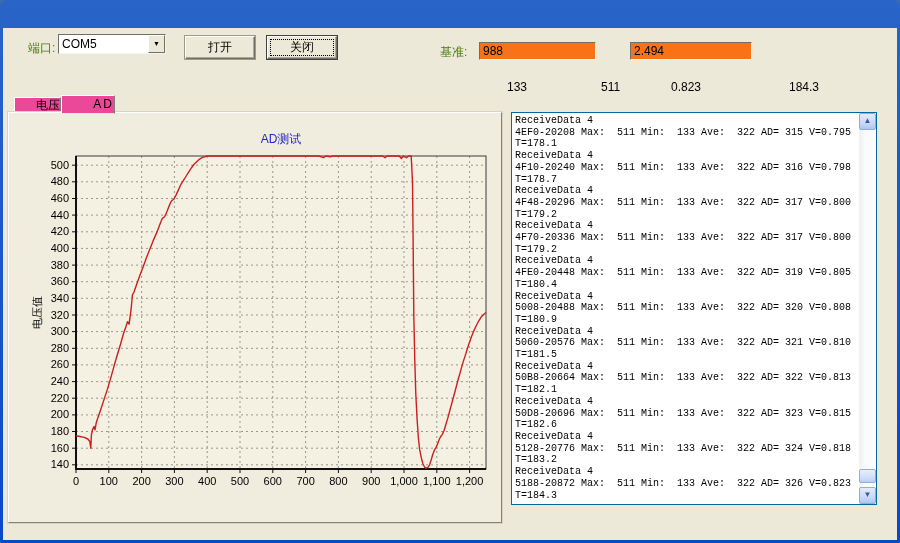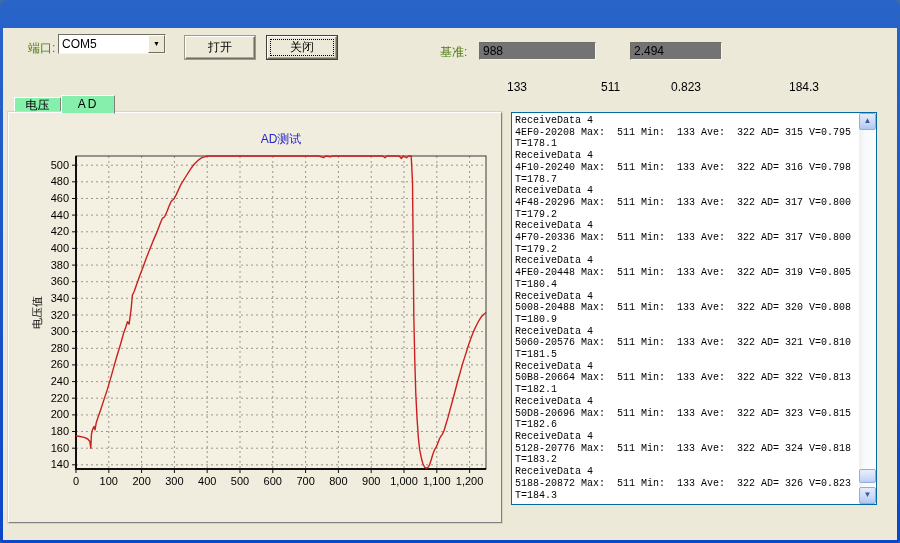--- a/index.html
+++ b/index.html
@@ -30,27 +30,27 @@
     border:1px solid; border-color:#716f64 #f5f4ef #f5f4ef #716f64; display:flex; cursor:default;align-items:flex-end; }
   .combo-text { flex:1; font-size:12px; line-height:18px; padding-left:3px; }
   .combo-btn { width:17px; height:18px; background:#ece9d8; border:1px solid;
     border-color:#fff #716f64 #716f64 #fff; text-align:center; font-size:7px; line-height:16px; color:#000; }
   .pushbtn { position:absolute; width:70px; height:23px; background:#ece9d8; font-size:12px;
     border:1px solid; border-color:#fff #716f64 #716f64 #fff;
     box-shadow:inset -1px -1px 0 #aca899, 0 0 0 1px #9d9a87; cursor:pointer;
     font-family:"Liberation Sans",sans-serif; }
   .pushbtn.default { box-shadow:inset -1px -1px 0 #aca899, 0 0 0 1px #404040;
     outline:1px dotted #000; outline-offset:-4px; }
-  .edit { position:absolute; height:18px; background:#737373; border:1px solid;
+  .edit { position:absolute; height:18px; background:#f97316; border:1px solid;
     border-color:#716f64 #f5f4ef #f5f4ef #716f64; font-size:12px; padding:1px 3px;
     font-family:"Liberation Sans",sans-serif; }
   .stat { position:absolute; top:52px; font-size:12px; white-space:pre; }
 
   
-  .tab { position:absolute; background:#86efac; text-align:center; font-size:12px;
+  .tab { position:absolute; background:#ec4899; text-align:right; font-size:12px;
     border:1px solid; border-color:#fff #808080 #ece9d8 #fff; cursor:pointer; }
   .tab.inactive { left:11px; top:69px; width:47px; height:16px; line-height:15px;
     border-bottom:1px solid #808080; }
   .tab.active { left:58px; top:67px; width:54px; height:19px; line-height:17px; z-index:2;
     letter-spacing:2px; }
 
   .chart-panel { position:absolute; left:5px; top:84px; width:494px; height:411px;
     background:#f0edde; border:1px solid; border-color:#fff #808080 #808080 #fff;
     box-shadow:0 0 0 1px #d8d4c0; }
   .log-panel { position:absolute; left:508px; top:84px; width:366px; height:393px;
@@ -81,21 +81,21 @@
 
     <span class="lbl" style="left:25px; top:12px;">端口:</span>
     <div class="combo">
       <span class="combo-text">COM5</span>
       <span class="combo-btn">▼</span>
     </div>
     <button class="pushbtn" style="left:182px; top:8px;">打开</button>
     <button class="pushbtn default" style="left:264px; top:8px;">关闭</button>
     <span class="lbl" style="left:437px; top:16px;">基准:</span>
     <input class="edit" style="left: 476px; top: 14px; width: 117px;" value="988">
-    <input class="edit" style="left: 627px; top: 14px; width: 92px;" value="2.494">
+    <input class="edit" style="left: 627px; top: 14px; width: 122px;" value="2.494">
 
     <span class="stat" style="left:504px;">133</span>
     <span class="stat" style="left:598px;">511</span>
     <span class="stat" style="left:668px;">0.823</span>
     <span class="stat" style="left:786px;">184.3</span>
 
     <div class="tab inactive">电压</div>
     <div class="tab active">AD</div>
 
     <div class="chart-panel">

